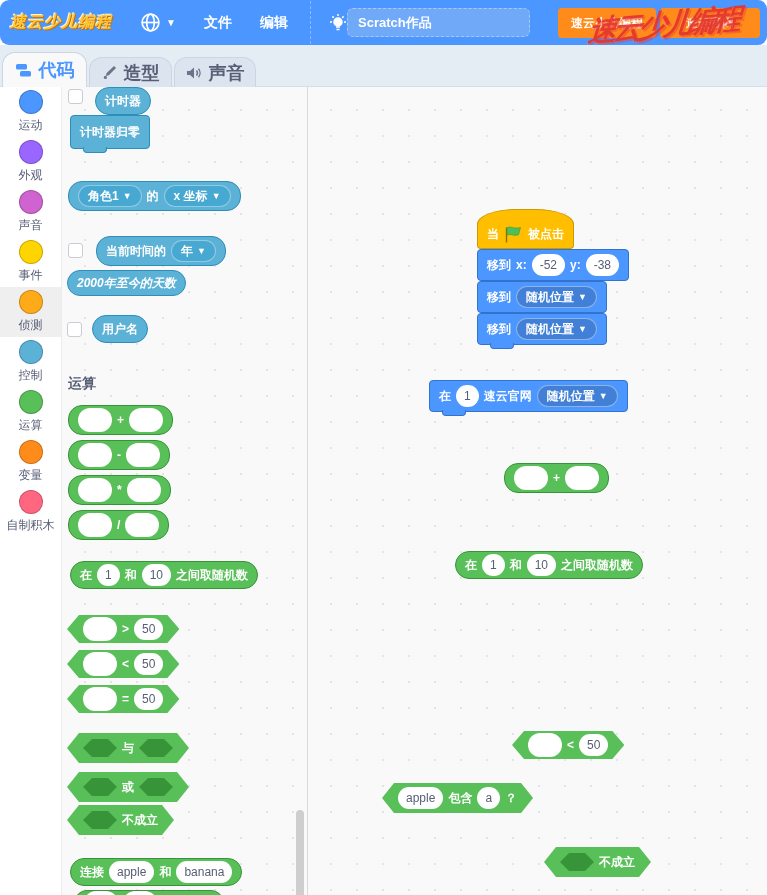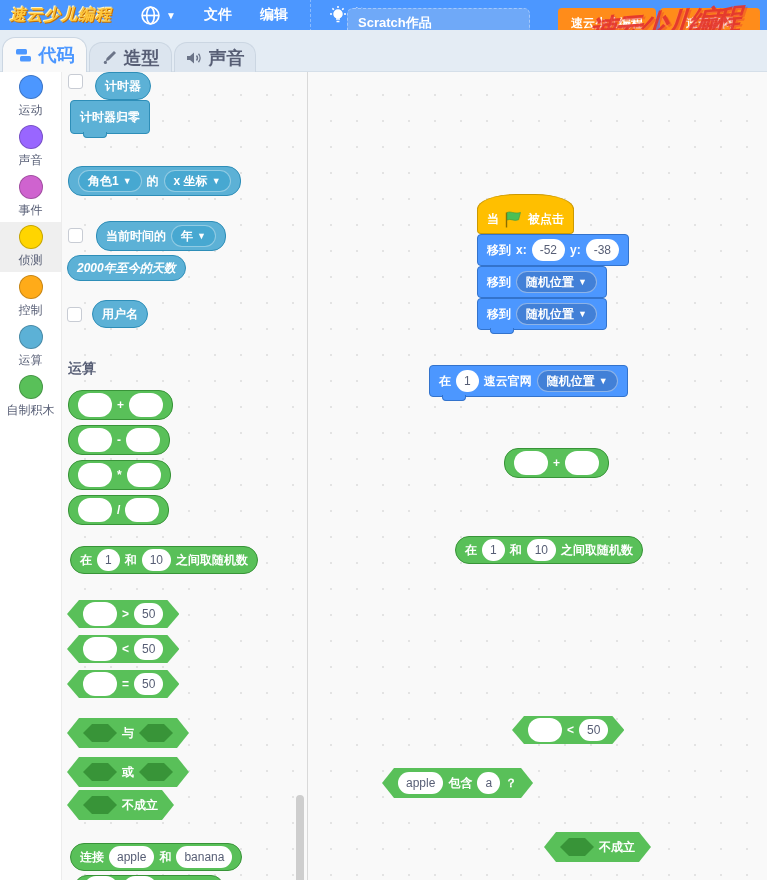--- a/index.html
+++ b/index.html
@@ -1,21 +1,21 @@
 <!DOCTYPE html>
 <html><head>
 <meta charset="utf-8">
 <style>
   * { box-sizing: border-box; margin: 0; padding: 0; }
   html,body { width:767px; height:895px; overflow:hidden; }
   body { font-family:"Liberation Sans","DejaVu Sans",sans-serif; background:#fff; }
   .app { position:relative; width:767px; height:895px; overflow:hidden; }
 
   
-  .topbar { position:relative; height:30px; background:#4C97FF; display:flex; align-items:center; color:#fff; }
+  .topbar { position:relative; height:45px; background:#4C97FF; display:flex; align-items:center; color:#fff;border-radius:9px; }
   .logo { margin-left:10px; font-size:16px; font-weight:bold; font-style:italic; color:#FFC73B;
           text-shadow:1px 1px 0 #c96f00, -1px -1px 0 #fff3c4; letter-spacing:1px; }
   .globe-wrap { margin-left:28px; display:flex; align-items:center; gap:5px; cursor:pointer; }
   .menu-item { margin-left:28px; font-size:14px; font-weight:bold; cursor:pointer; }
   .vdiv { height:43px; border-left:1px dashed rgba(255,255,255,.35); margin-left:22px; }
   .tut-wrap { margin-left:18px; display:flex; align-items:center; gap:6px; font-size:14px; font-weight:bold; cursor:pointer; }
   .proj-input { position:absolute; left:347px; top:8px; width:183px; height:29px; background:#6FA9F8;
                 border:1px dashed #A4C8FB; border-radius:6px; color:#fff; font-size:13px; font-weight:bold;
                 padding-left:10px; outline:none; }
   .proj-input::placeholder { color:#fff; }
@@ -148,37 +148,45 @@
 
   <div class="main">
 
     <div class="sidebar">
       <div class="cat">
           <span class="circ"></span>
           <span>运动</span>
         </div>
       <div class="cat">
           <span class="circ"></span>
+          <span>外观</span>
+        </div>
+      <div class="cat">
+          <span class="circ"></span>
           <span>声音</span>
         </div>
       <div class="cat">
           <span class="circ"></span>
           <span>事件</span>
         </div>
       <div class="cat selected">
           <span class="circ"></span>
           <span>侦测</span>
         </div>
       <div class="cat">
           <span class="circ"></span>
           <span>控制</span>
         </div>
       <div class="cat">
           <span class="circ"></span>
           <span>运算</span>
+        </div>
+      <div class="cat">
+          <span class="circ"></span>
+          <span>变量</span>
         </div>
       <div class="cat">
           <span class="circ"></span>
           <span>自制积木</span>
         </div>
     </div>
 
     <div class="palette dots">
       <span class="chk" style="left:6px;top:2px;"></span>
       <div class="blk rep sensing" style="left:33px;top:0px;">

